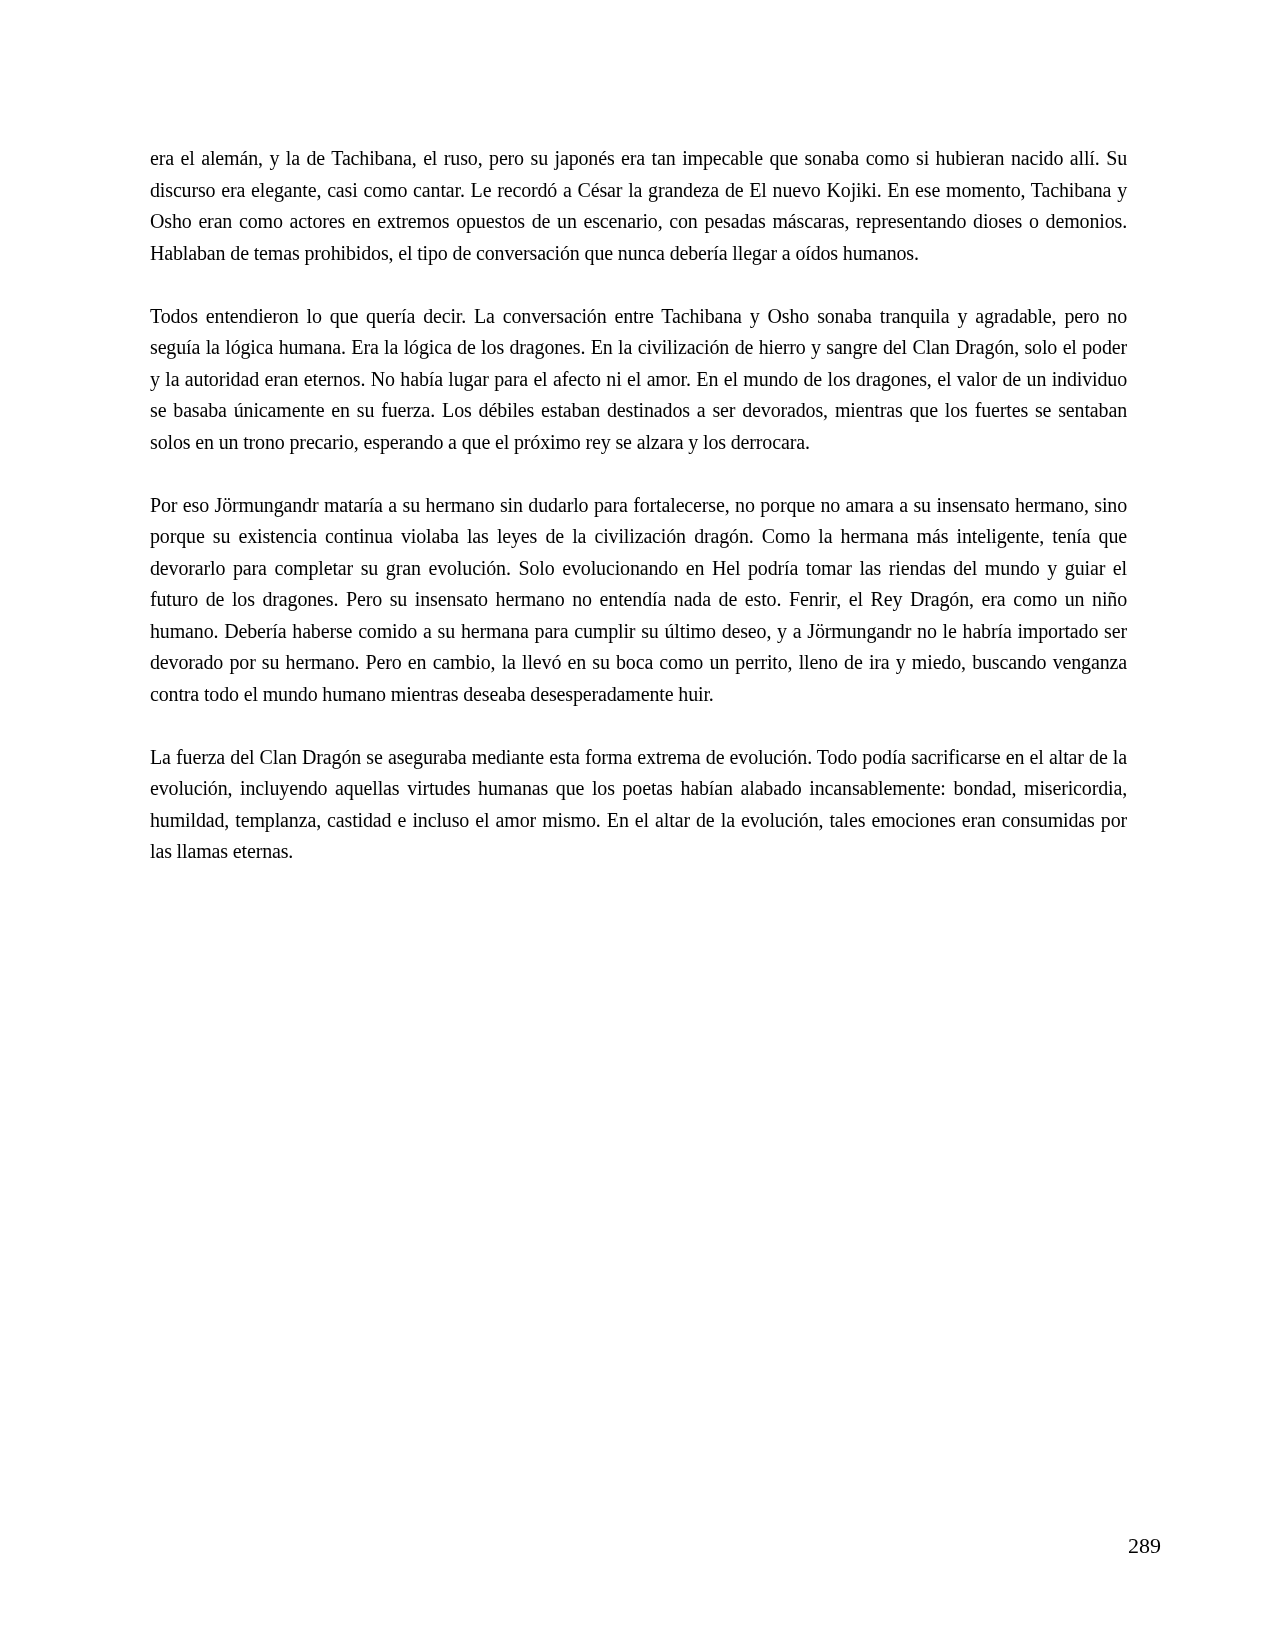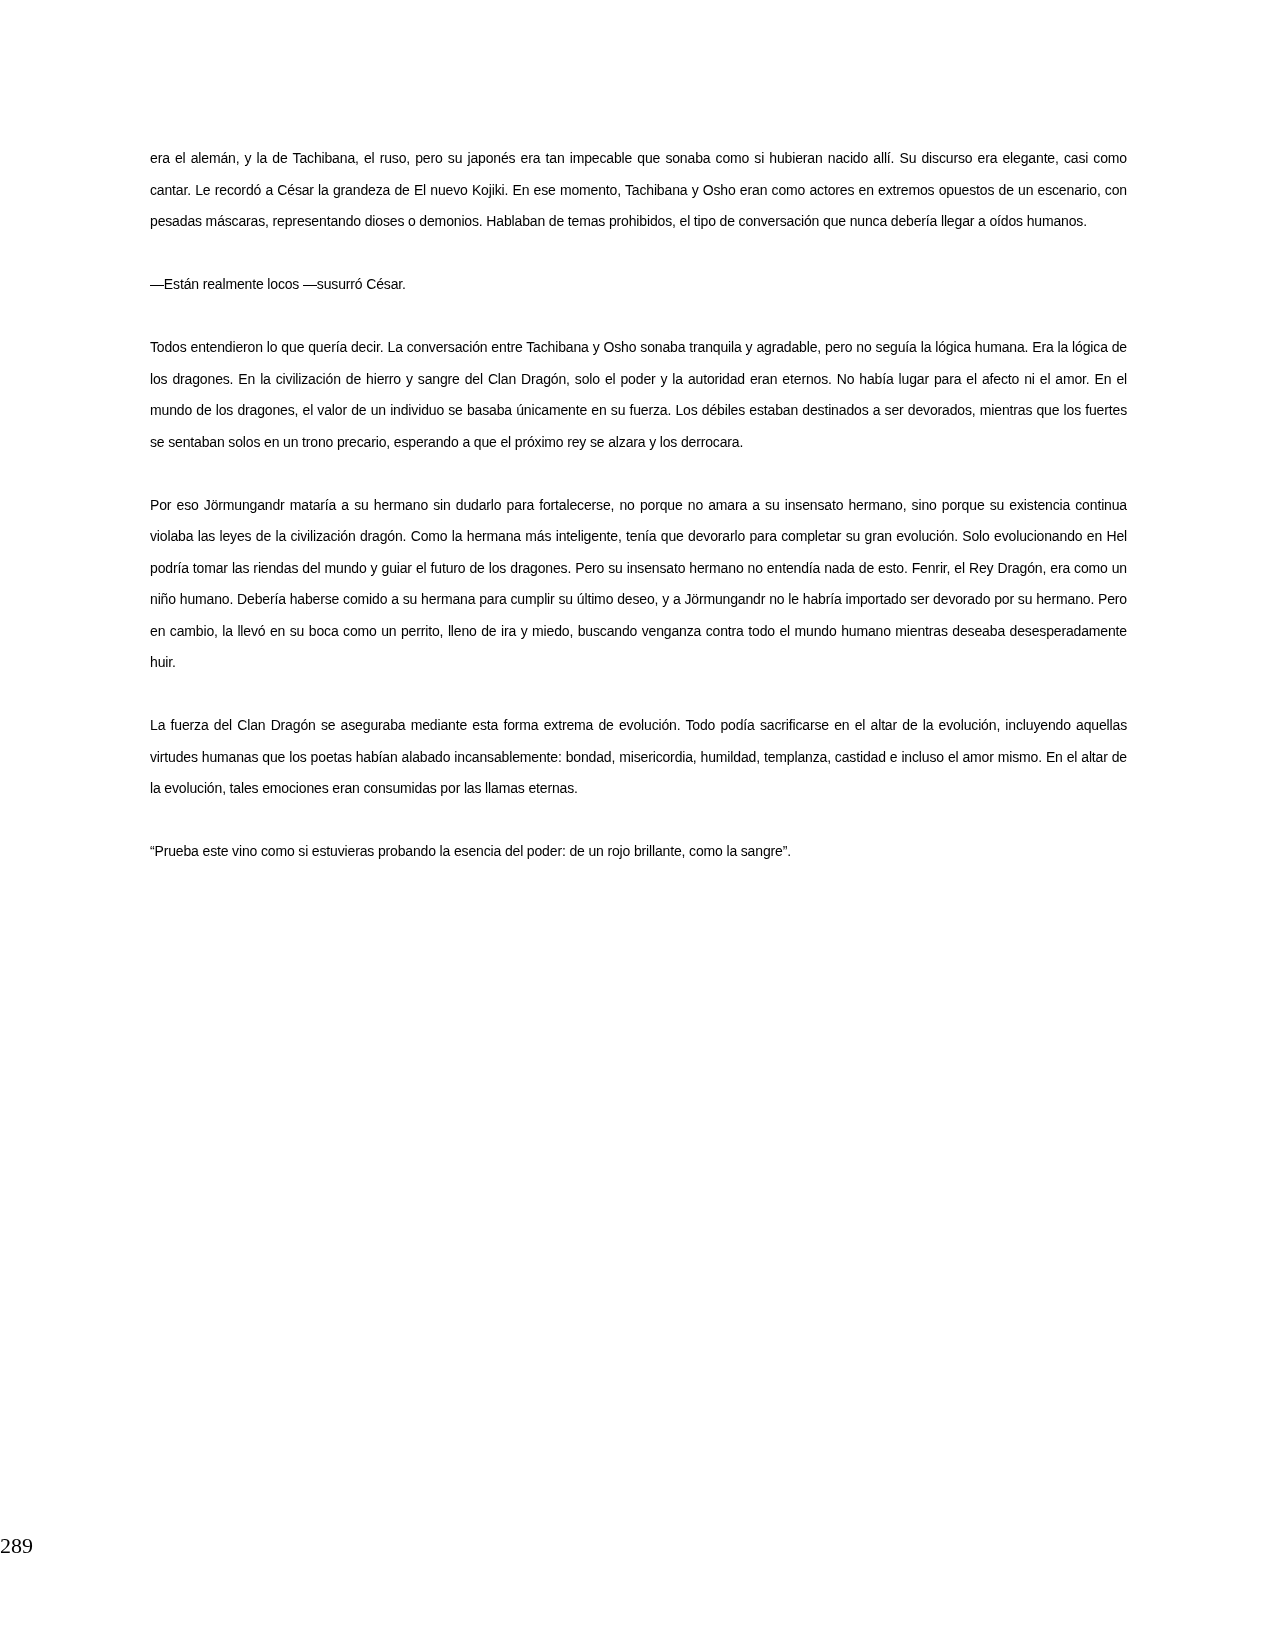--- a/index.html
+++ b/index.html
@@ -2,48 +2,46 @@
 <html><head>
 <meta charset="utf-8">
 <style>
   html, body { margin: 0; padding: 0; background: #ffffff; }
   body { width: 1275px; height: 1650px; position: relative; overflow: hidden; }
   .page {
     position: absolute;
     left: 150px;
     top: 143px;
     width: 977px;
-    font-family: Liberation Sans, sans-serif;
-    font-size: 14px;
+    font-family: Liberation Serif, serif;
+    font-size: 20px;
     line-height: 31.5px;
     color: #000000;
   }
   .para {
     margin: 0 0 31.5px 0;
     text-align: justify;
     text-align-last: left;
     letter-spacing: -0.15px;
     word-spacing: 0px;
   }
   .page-number {
     position: absolute;
     left: 0;
     width: 1161px;
     top: 1533px;
-    text-align: left;
+    text-align: right;
     font-family: "Liberation Serif", "DejaVu Serif", serif;
     font-size: 22px;
     color: #000000;
   }
 </style>
 </head>
 <body>
 
 <div class="page">
   <p class="para">era el alemán, y la de Tachibana, el ruso, pero su japonés era tan impecable que sonaba como si hubieran nacido allí. Su discurso era elegante, casi como cantar. Le recordó a César la grandeza de El nuevo Kojiki. En ese momento, Tachibana y Osho eran como actores en extremos opuestos de un escenario, con pesadas máscaras, representando dioses o demonios. Hablaban de temas prohibidos, el tipo de conversación que nunca debería llegar a oídos humanos.</p>
-  <p class="para">—Están realmente locos —susurró César.</p>
   <p class="para">Todos entendieron lo que quería decir. La conversación entre Tachibana y Osho sonaba tranquila y agradable, pero no seguía la lógica humana. Era la lógica de los dragones. En la civilización de hierro y sangre del Clan Dragón, solo el poder y la autoridad eran eternos. No había lugar para el afecto ni el amor. En el mundo de los dragones, el valor de un individuo se basaba únicamente en su fuerza. Los débiles estaban destinados a ser devorados, mientras que los fuertes se sentaban solos en un trono precario, esperando a que el próximo rey se alzara y los derrocara.</p>
   <p class="para">Por eso Jörmungandr mataría a su hermano sin dudarlo para fortalecerse, no porque no amara a su insensato hermano, sino porque su existencia continua violaba las leyes de la civilización dragón. Como la hermana más inteligente, tenía que devorarlo para completar su gran evolución. Solo evolucionando en Hel podría tomar las riendas del mundo y guiar el futuro de los dragones. Pero su insensato hermano no entendía nada de esto. Fenrir, el Rey Dragón, era como un niño humano. Debería haberse comido a su hermana para cumplir su último deseo, y a Jörmungandr no le habría importado ser devorado por su hermano. Pero en cambio, la llevó en su boca como un perrito, lleno de ira y miedo, buscando venganza contra todo el mundo humano mientras deseaba desesperadamente huir.</p>
   <p class="para">La fuerza del Clan Dragón se aseguraba mediante esta forma extrema de evolución. Todo podía sacrificarse en el altar de la evolución, incluyendo aquellas virtudes humanas que los poetas habían alabado incansablemente: bondad, misericordia, humildad, templanza, castidad e incluso el amor mismo. En el altar de la evolución, tales emociones eran consumidas por las llamas eternas.</p>
-  <p class="para">“Prueba este vino como si estuvieras probando la esencia del poder: de un rojo brillante, como la sangre”.</p>
 </div>
 
 <div class="page-number">289</div>
 
 </body></html>

